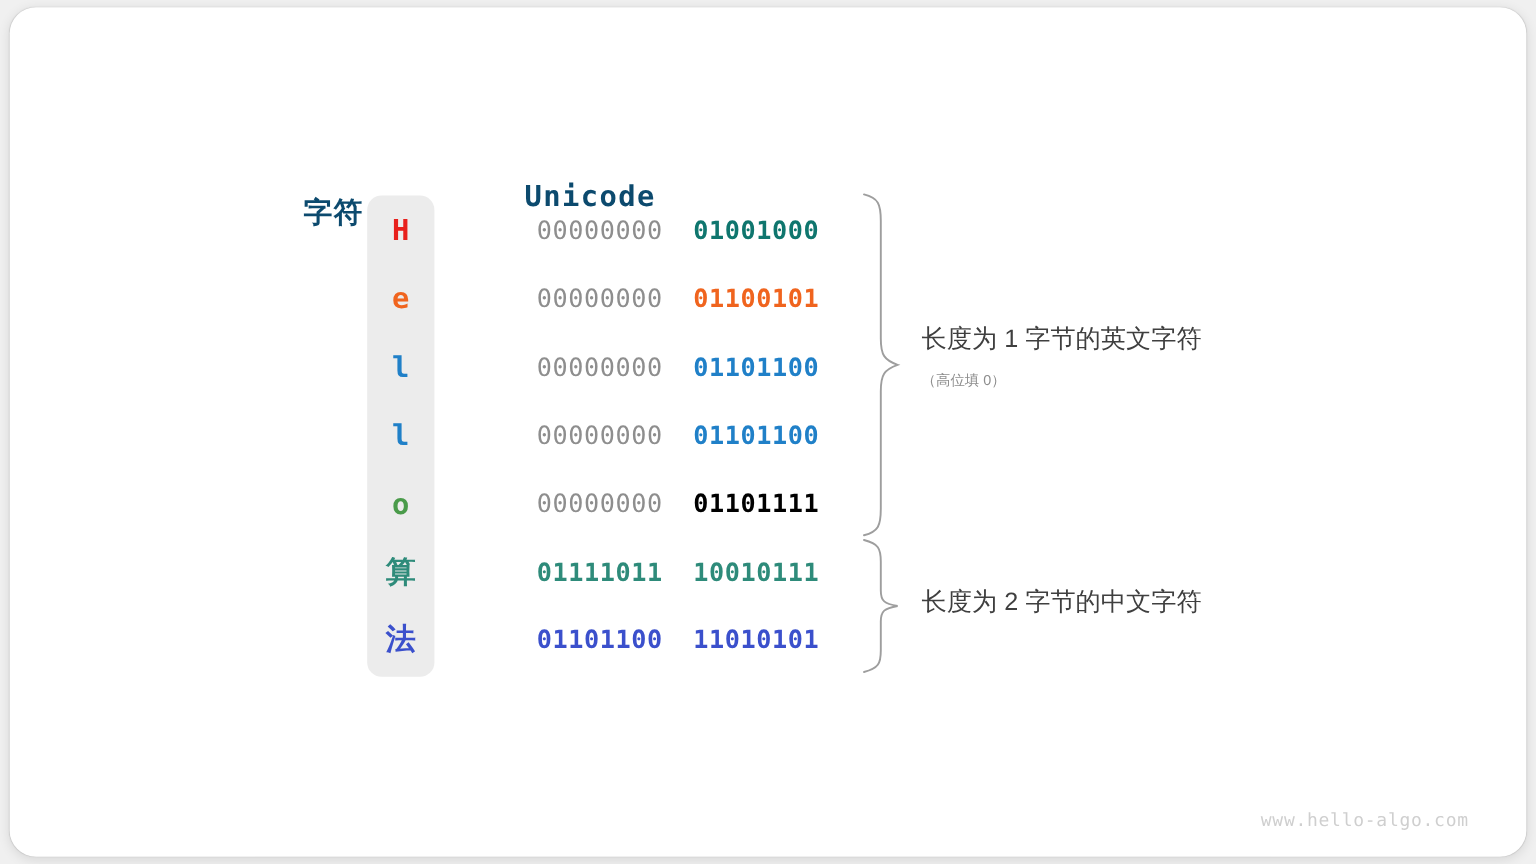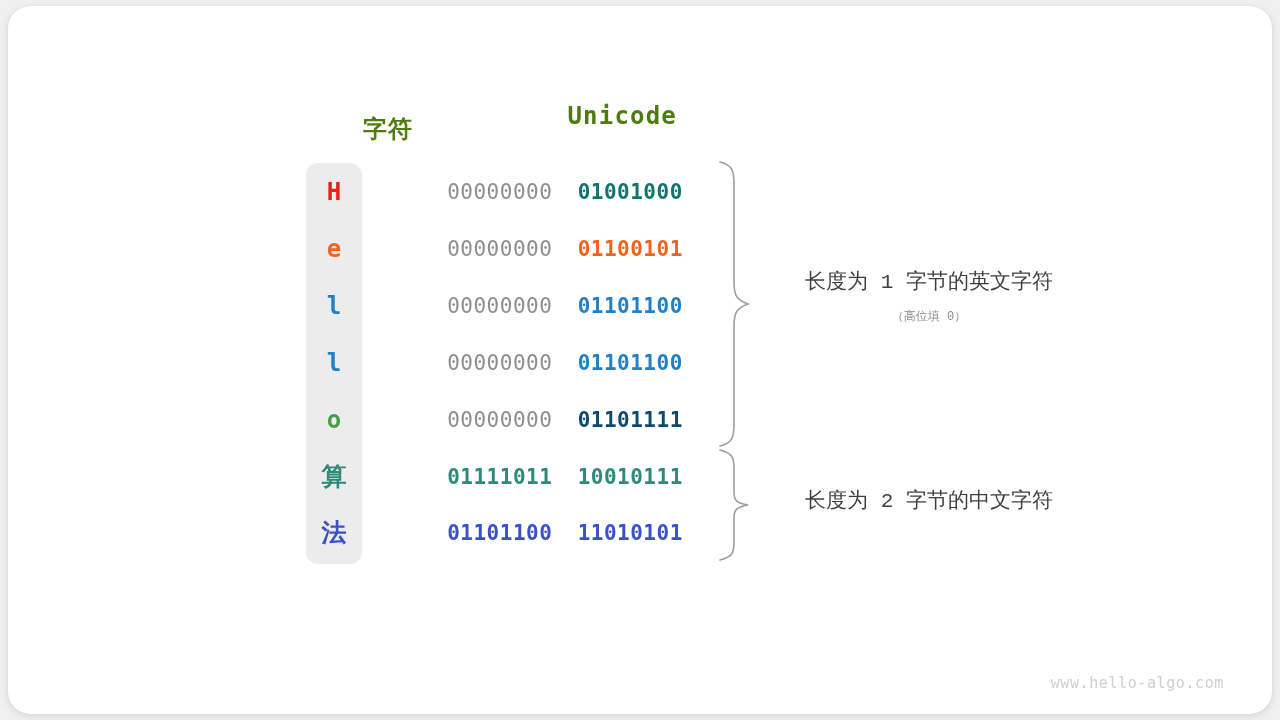--- a/index.html
+++ b/index.html
@@ -30,23 +30,24 @@
     height: 708px;
     background: #ffffff;
     border-radius: 22px;
     box-shadow: 0 2px 10px rgba(0,0,0,0.10), 0 0 1px rgba(0,0,0,0.14);
   }
 
   
   .col-header {
     position: absolute;
     font-weight: bold;
-    color: #4d7c0f;
+    color: #0c4a6e;
     white-space: nowrap;
-    text-align: right;
+    text-align: left;
+    margin-top: 48px;
   }
   #header-char {
     left: 253px;
     top: 113px;
     width: 160px;
     font-family: "Liberation Sans", "DejaVu Sans", sans-serif;
     font-size: 24px;
     letter-spacing: 1px;
   }
   #header-unicode {
@@ -124,22 +125,22 @@
 
   
   .brace {
     position: absolute;
     pointer-events: none;
   }
 
   
   .annotation {
     position: absolute;
-    text-align: center;
-    font-family: Liberation Mono, monospace;
+    text-align: left;
+    font-family: Liberation Sans, sans-serif;
   }
   .annotation .line1 {
     color: #3f3f3f;
     font-size: 21px;
     line-height: 34px;
     white-space: pre;
   }
   .annotation .line2 {
     color: #8d8d8d;
     font-size: 12px;
@@ -186,21 +187,21 @@
       <div class="char-cell latin" style="top: 241.6px; color: rgb(74, 155, 74);">o</div>
       <div class="char-cell cjk" style="top: 298.5px; color: rgb(46, 139, 122);">算</div>
       <div class="char-cell cjk" style="top: 355.4px; color: rgb(59, 80, 204);">法</div>
     </div>
 
   <div id="binary-column">
       <div class="bin-row" style="top: 14px;"><span class="bin-hi pad" style="color: rgb(142, 142, 142);">00000000</span><span>  </span><span class="bin-lo" style="color: #0f766e;">01001000</span></div>
       <div class="bin-row" style="top: 70.9px;"><span class="bin-hi pad" style="color: rgb(142, 142, 142);">00000000</span><span>  </span><span class="bin-lo" style="color: rgb(240, 100, 30);">01100101</span></div>
       <div class="bin-row" style="top: 127.8px;"><span class="bin-hi pad" style="color: rgb(142, 142, 142);">00000000</span><span>  </span><span class="bin-lo" style="color: rgb(32, 128, 200);">01101100</span></div>
       <div class="bin-row" style="top: 184.7px;"><span class="bin-hi pad" style="color: rgb(142, 142, 142);">00000000</span><span>  </span><span class="bin-lo" style="color: rgb(32, 128, 200);">01101100</span></div>
-      <div class="bin-row" style="top: 241.6px;"><span class="bin-hi pad" style="color: rgb(142, 142, 142);">00000000</span><span>  </span><span class="bin-lo" style="color: #0c4a6e;">01101111</span></div>
+      <div class="bin-row" style="top: 241.6px;"><span class="bin-hi pad" style="color: rgb(142, 142, 142);">00000000</span><span>  </span><span class="bin-lo" style="color: #000000;">01101111</span></div>
       <div class="bin-row" style="top: 298.5px;"><span class="bin-hi filled" style="color: rgb(46, 139, 122);">01111011</span><span>  </span><span class="bin-lo" style="color: rgb(46, 139, 122); margin-top: 40px;">10010111</span></div>
       <div class="bin-row" style="top: 355.4px;"><span class="bin-hi filled" style="color: rgb(59, 80, 204);">01101100</span><span>  </span><span class="bin-lo" style="color: rgb(59, 80, 204);">11010101</span></div>
     </div>
 
   <svg class="brace" id="brace-1" style="left:714px; top:158px;" width="46" height="292" viewBox="0 0 46 292">
     <path d="M 6 4 C 18 7, 20 12, 20 26 L 20 124 C 20 138, 23 142, 34 146 C 23 150, 20 154, 20 168 L 20 266 C 20 280, 18 285, 6 288" fill="none" stroke="#9E9E9E" stroke-width="1.6" stroke-linecap="round"></path>
   </svg>
 
   <svg class="brace" id="brace-2" style="left:714px; top:446px;" width="46" height="118" viewBox="0 0 46 118">
     <path d="M 6 4 C 18 7, 20 11, 20 22 L 20 46 C 20 55, 23 57, 34 59 C 23 61, 20 63, 20 72 L 20 96 C 20 107, 18 111, 6 114" fill="none" stroke="#9E9E9E" stroke-width="1.6" stroke-linecap="round"></path>

